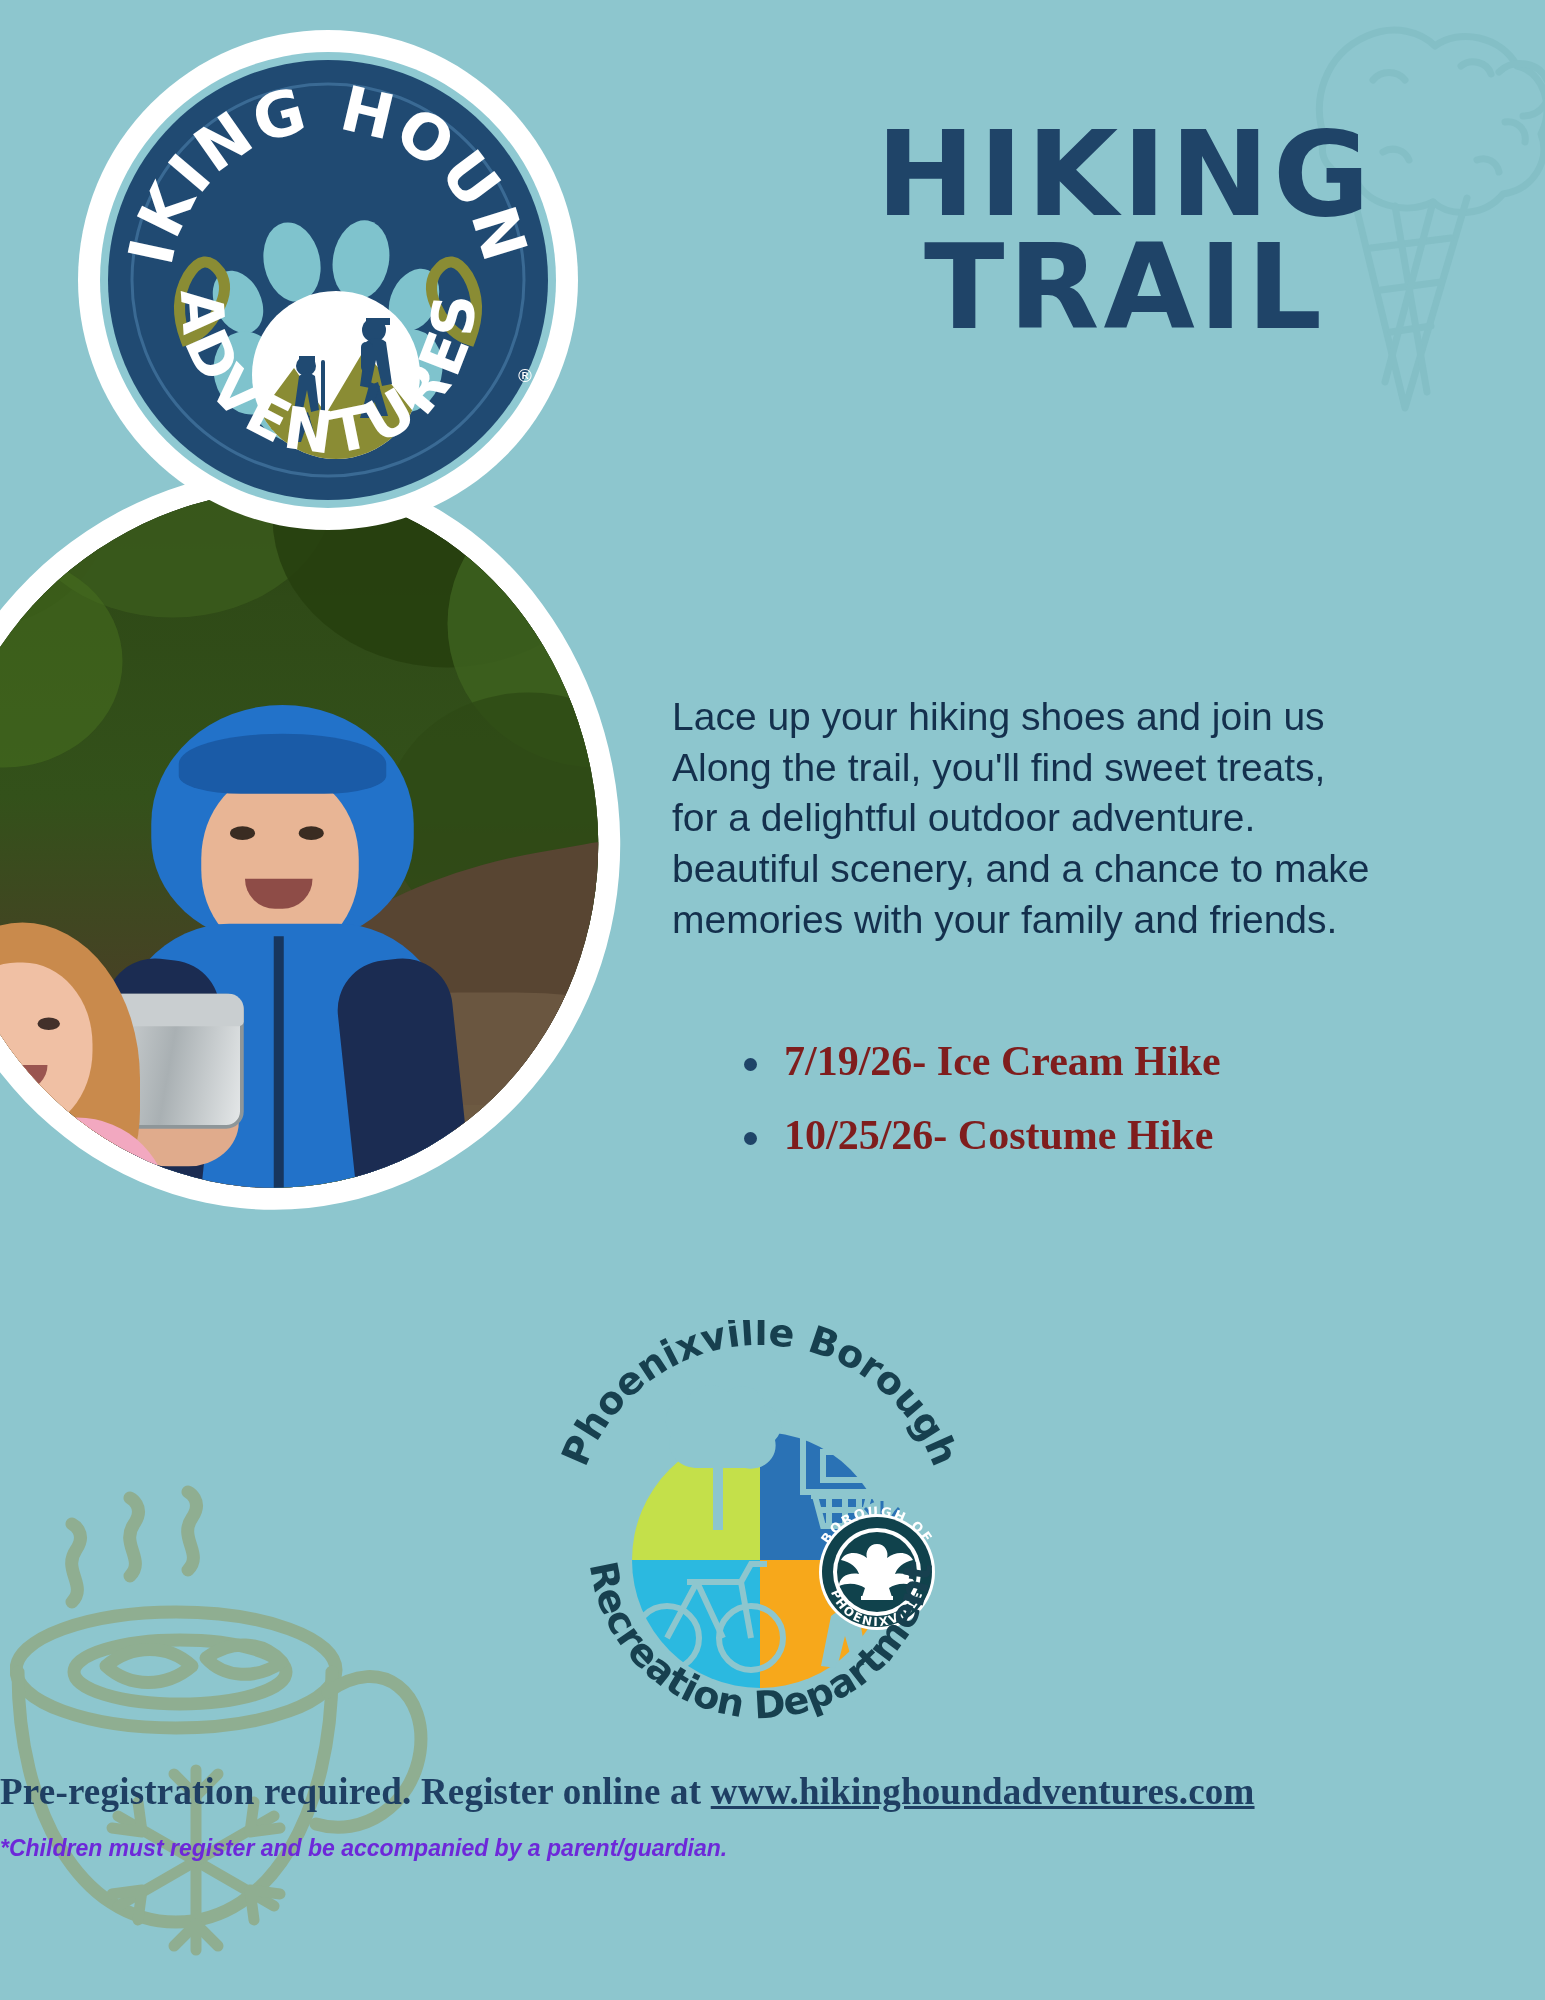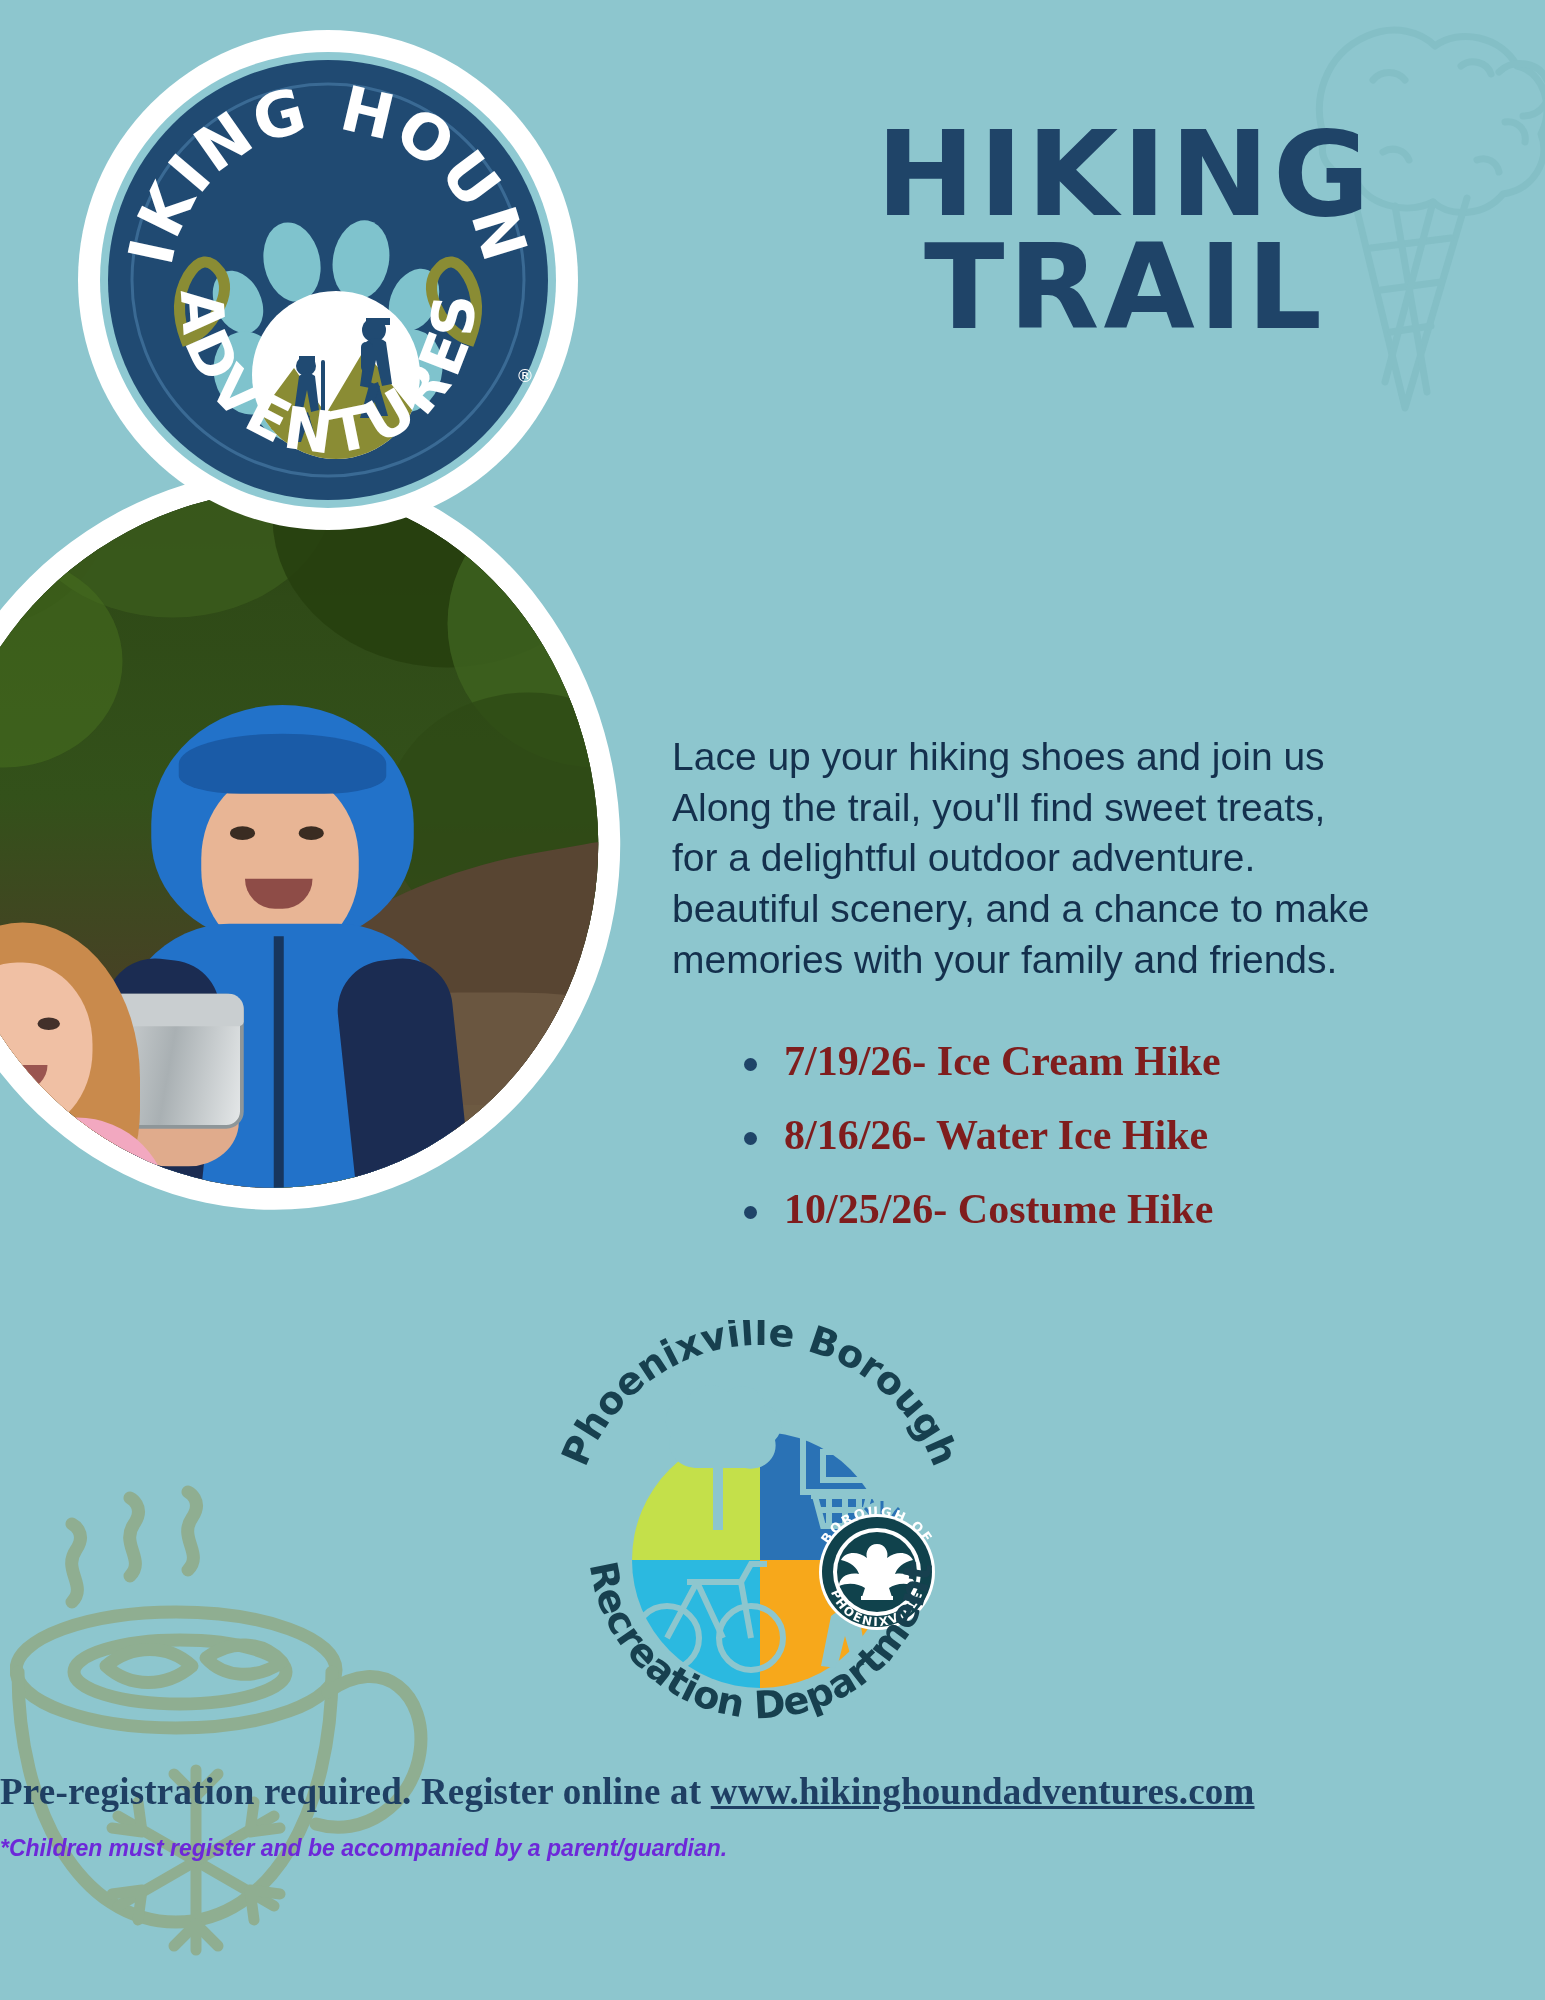--- a/index.html
+++ b/index.html
@@ -64,21 +64,21 @@
     font-weight:bold;
     letter-spacing:1px;
     line-height:0.92;
   }
   #headline .l1{ display:block; font-size:118px; letter-spacing:4px;}
   #headline .l2{ display:block; font-size:104px; font-weight:bold; letter-spacing:1px; margin-top:6px;}
   #headline .l3{ display:block; font-size:118px; letter-spacing:4px; margin-top:4px;}
 
   
   #body-copy{
-    position:absolute; left:672px; top:732px; width:820px;
+    position:absolute; left:672px; top:692px; width:820px;
     color:#14304d;
     font-family:"Liberation Sans", sans-serif;
     font-size:39px; line-height:1.30;
     font-weight:400;
   }
   #body-copy p{ margin:0; }
 
   
   #dates{
     position:absolute; left:740px; top:1040px; width:760px;
@@ -336,21 +336,20 @@
 <div id="body-copy">
   <p>Lace up your hiking shoes and join us</p>
   <p>Along the trail, you'll find sweet treats,</p>
   <p>for a delightful outdoor adventure.</p>
   <p>beautiful scenery, and a chance to make</p>
   <p>memories with your family and friends.</p>
 </div>
 
 <ul id="dates">
   <li>7/19/26- Ice Cream Hike</li>
-  <li>8/16/26- Water Ice Hike</li>
   <li>10/25/26- Costume Hike</li>
 </ul>
 
 <div id="boro">
   <svg viewBox="0 0 430 400" width="430" height="400">
     <defs>
       <path id="bArcTop" d="M 30,210 A 182,182 0 0 1 400,210"></path>
       <path id="bArcBot" d="M 44,226 A 168,168 0 0 0 388,226"></path>
       <path id="sealTop" d="M 276,252 A 56,56 0 0 1 388,252"></path>
       <path id="sealBot" d="M 284,258 A 48,48 0 0 0 380,258"></path>

